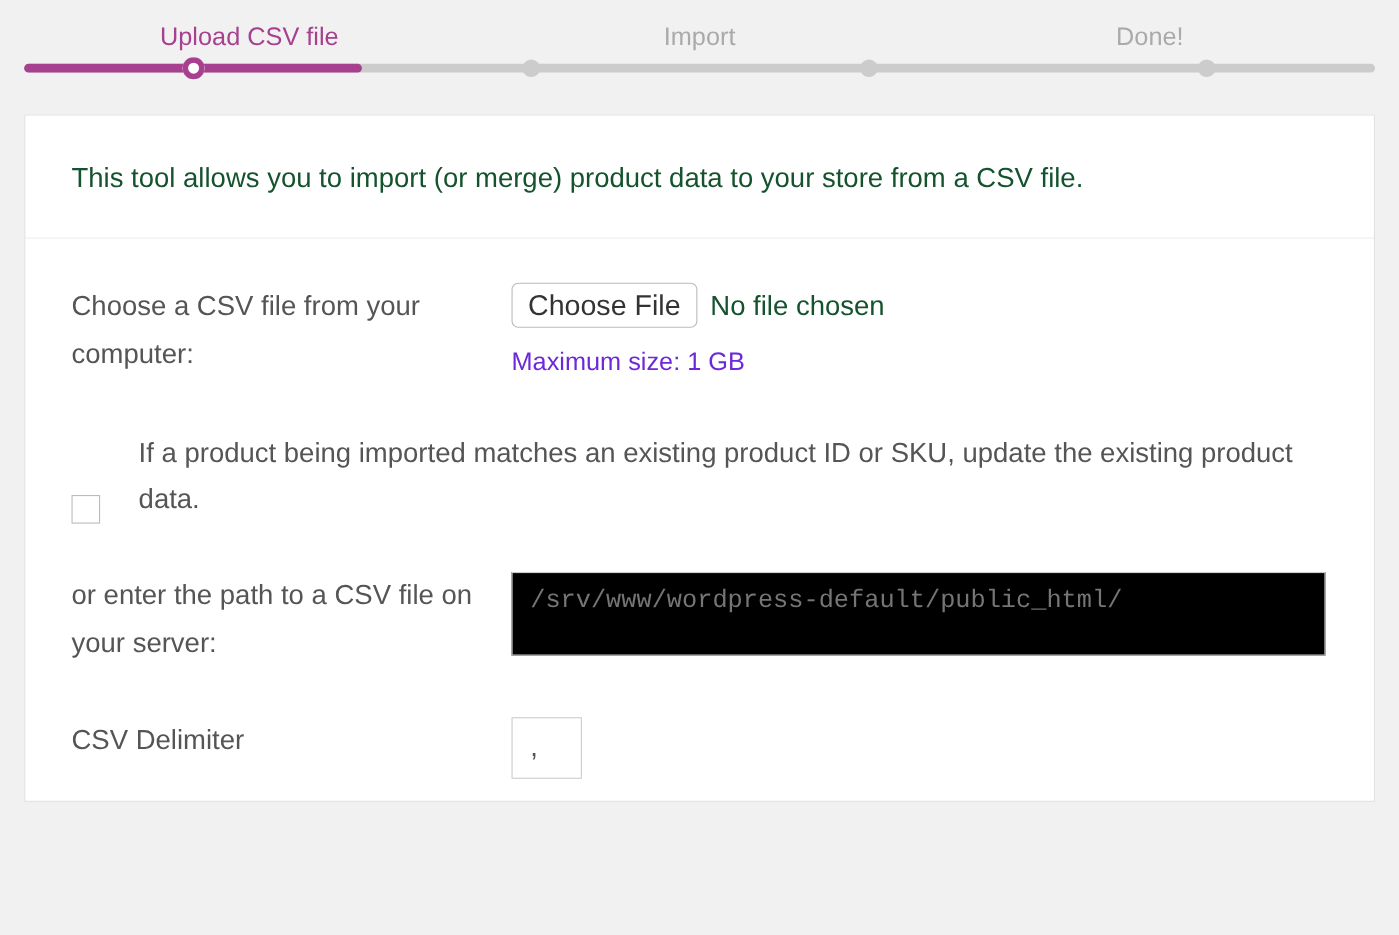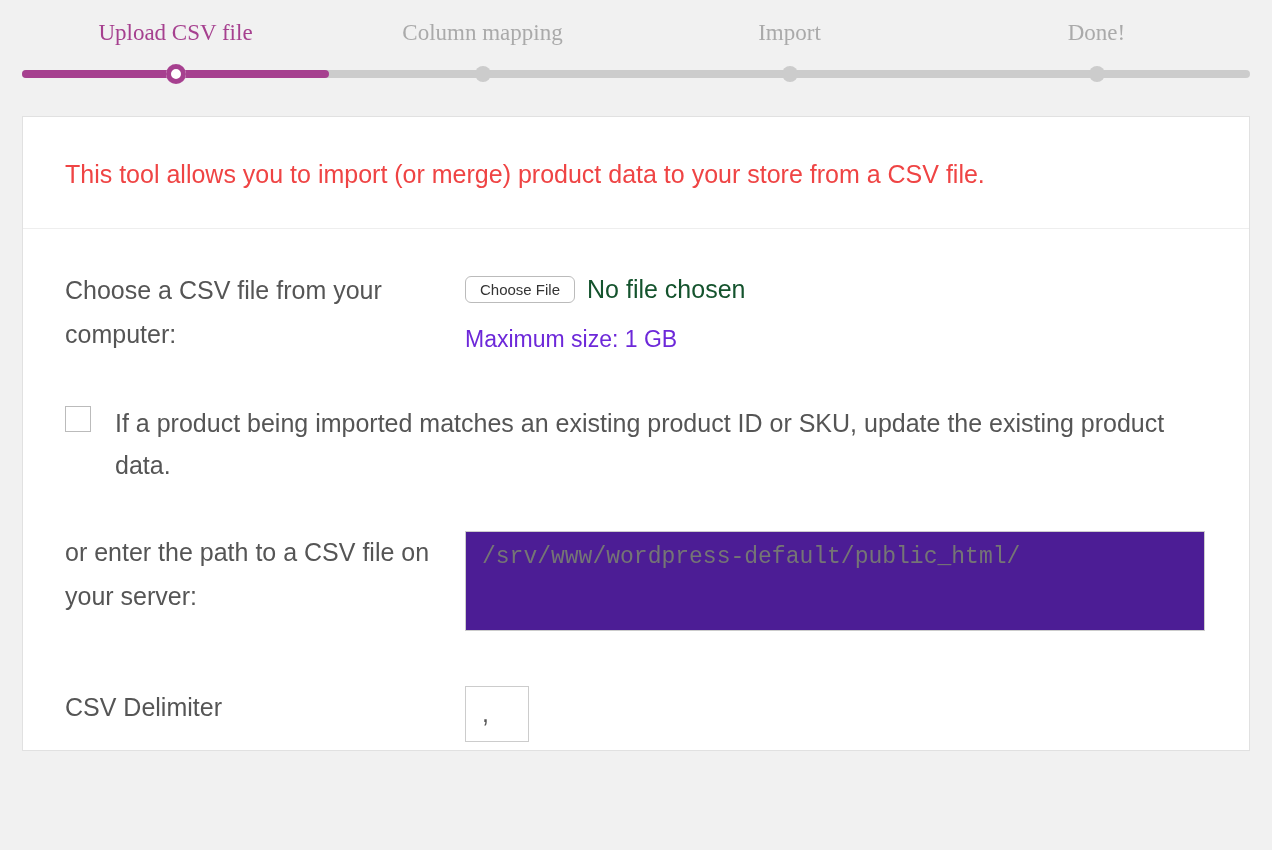--- a/index.html
+++ b/index.html
@@ -14,22 +14,21 @@
       width: 1272px;
       height: 850px;
       overflow: hidden;
     }
     .stepper {
       padding: 20px 22px 0 22px;
       position: relative;
     }
     .step-labels {
       display: flex;
-      padding-bottom: 24px;
-      font-family: Liberation Serif, serif;
+      padding-bottom: 11px;
     }
     .step-label {
       flex: 1;
       text-align: center;
       font-size: 23px;
       color: #aaa;
       font-weight: 400;
     }
     .step-label.active {
       color: #a6408f;
@@ -80,25 +79,25 @@
       border-bottom: 1px solid #eee;
     }
     .panel-title {
       font-size: 42px;
       color: #555;
       font-weight: 400;
       margin-bottom: 36px;
     }
     .panel-desc {
       font-size: 25px;
-      color: #ef4444;
+      color: #14532d;
       line-height: 1.4;
     }
     .form {
-      padding: 40px 42px 8px 42px;
+      padding: 40px 42px 20px 42px;
     }
     .form-row {
       display: flex;
       margin-bottom: 44px;
     }
     .form-row:last-child {
       margin-bottom: 0;
     }
     .label-col {
       width: 400px;
@@ -117,86 +116,85 @@
       line-height: 1.6;
     }
     .file-line {
       display: flex;
       align-items: center;
       gap: 12px;
       margin-bottom: 12px;
     }
     .choose-file-btn {
       font-family: inherit;
-      font-size: 15px;
+      font-size: 26px;
       padding: 4px 14px;
       border: 1px solid #bbb;
       border-radius: 6px;
       background: #fff;
       color: #333;
       cursor: pointer;
     }
     .file-status {
       font-size: 25px;
       color: #14532d;
     }
     .size-hint {
       font-size: 23px;
       color: #6d28d9;
     }
     .chk-row {
       display: flex;
-      align-items: flex-start;
-      gap: 24px;
+      align-items: flex-end;
+      gap: 35px;
     }
     .chk {
       width: 26px;
       height: 26px;
       border: 1px solid #bbb;
       background: #fff;
       flex-shrink: 0;
       margin-top: 4px;
       cursor: pointer;
     }
     .chk-text {
       font-size: 25px;
       color: #555;
       line-height: 1.7;
     }
     .path-input {
       width: 100%;
       max-width: 740px;
-      height: 100px;
+      height: 76px;
       padding: 12px 16px;
       font-size: 23px;
       font-family: "SFMono-Regular", Consolas, "Courier New", monospace;
       color: #999;
       border: 1px solid #ccc;
-      background: #4c1d95;
+      background: #000000;
       resize: none;
     }
     .delim-input {
       width: 64px;
       height: 56px;
       font-size: 25px;
       font-family: inherit;
       text-align: left;
       padding: 0 16px;
       border: 1px solid #ccc;
       background: #fff;
       color: #555;
     }
   </style>
 </head>
 <body>
 
 <div class="stepper">
   <div class="step-labels">
     <div class="step-label active">Upload CSV file</div>
-    <div class="step-label">Column mapping</div>
     <div class="step-label">Import</div>
     <div class="step-label">Done!</div>
   </div>
   <div class="step-track">
     <div class="step-track-fill"></div>
     <div class="step-dot active d1"></div>
     <div class="step-dot d2"></div>
     <div class="step-dot d3"></div>
     <div class="step-dot d4"></div>
   </div>

